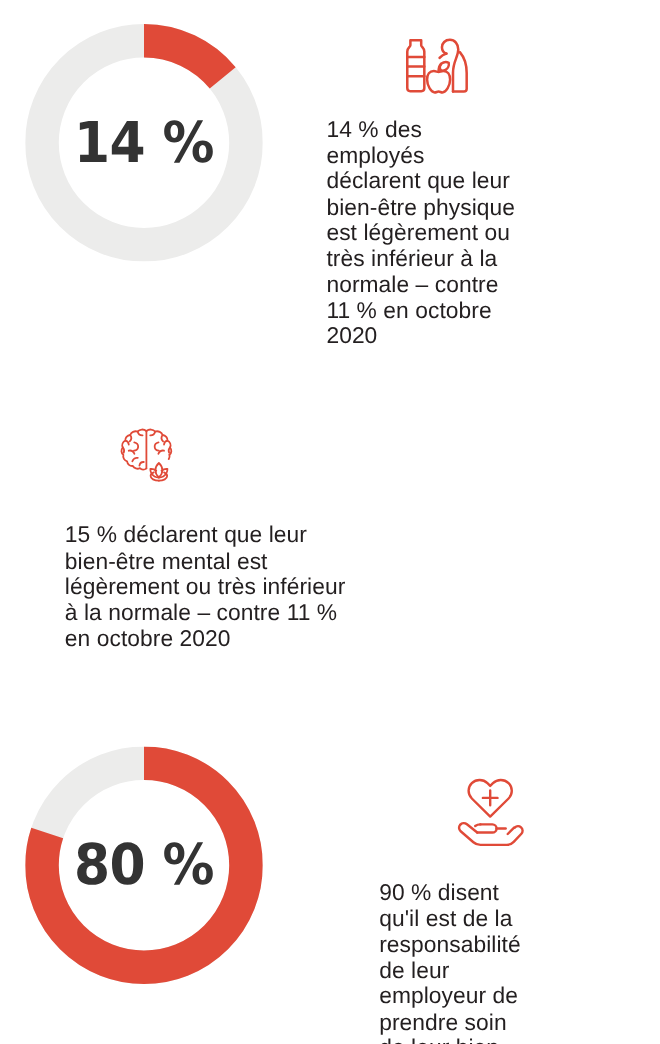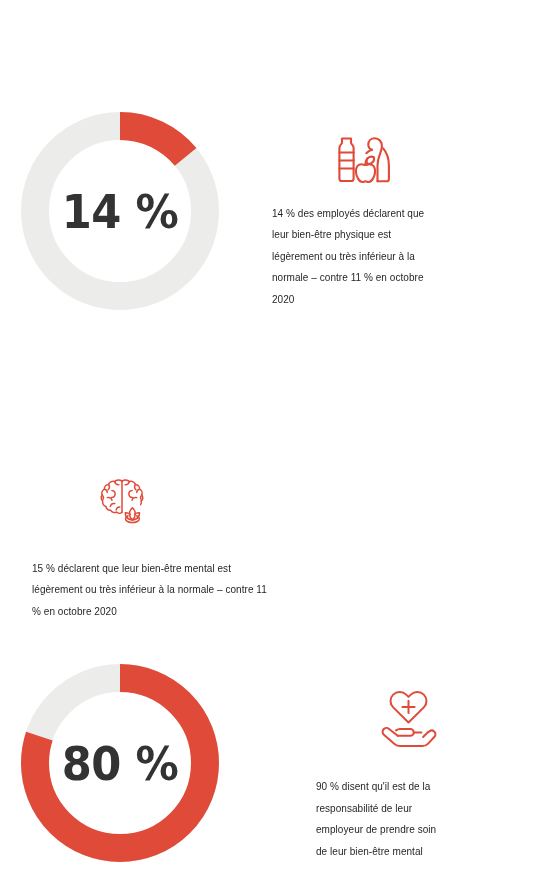--- a/index.html
+++ b/index.html
@@ -19,21 +19,21 @@
     position: relative;
     width: 550px;
     height: 870px;
   }
 
   .stat-row {
     position: absolute;
     left: 0;
     width: 452px;
     display: flex;
-    align-items: flex-end;
+    align-items: flex-start;
   }
 
   .row-1 { top: 20px;  height: 290px; }
   .row-2 { top: 322px; height: 300px; }
   .row-3 { top: 622px; height: 240px; gap: 44px; }
 
   
   .donut-wrap {
     position: relative;
     width: 240px;
@@ -80,33 +80,33 @@
     height: 72px;
     display: flex;
     align-items: center;
     justify-content: flex-start;
     padding-left: 58px;
   }
   .icon-box svg {
     display: block;
   }
   .stat-text {
-    font-size: 10px;
+    font-size: 19px;
     line-height: 21.5px;
     color: #231f20;
     max-width: 236px;
     letter-spacing: 0.05px;
   }
 
   .row-1 .icon-box { padding-left: 58px; height: 68px; }
   .row-1 .stat-text { margin-top: 10px; }
 
   .row-2 .content-col { padding-top: 26px; }
   .row-2 .icon-box { padding-left: 66px; height: 62px; }
-  .row-2 .stat-text { margin-top: 26px; }
+  .row-2 .stat-text { margin-top: 26px; margin-left: 22px; }
 
   .row-3 .content-col { padding-top: 18px; }
   .row-3 .icon-box { padding-left: 64px; height: 76px; }
   .row-3 .stat-text { margin-top: 18px; }
 </style>
 </head>
 <body>
 
 <div class="infographic">
 

